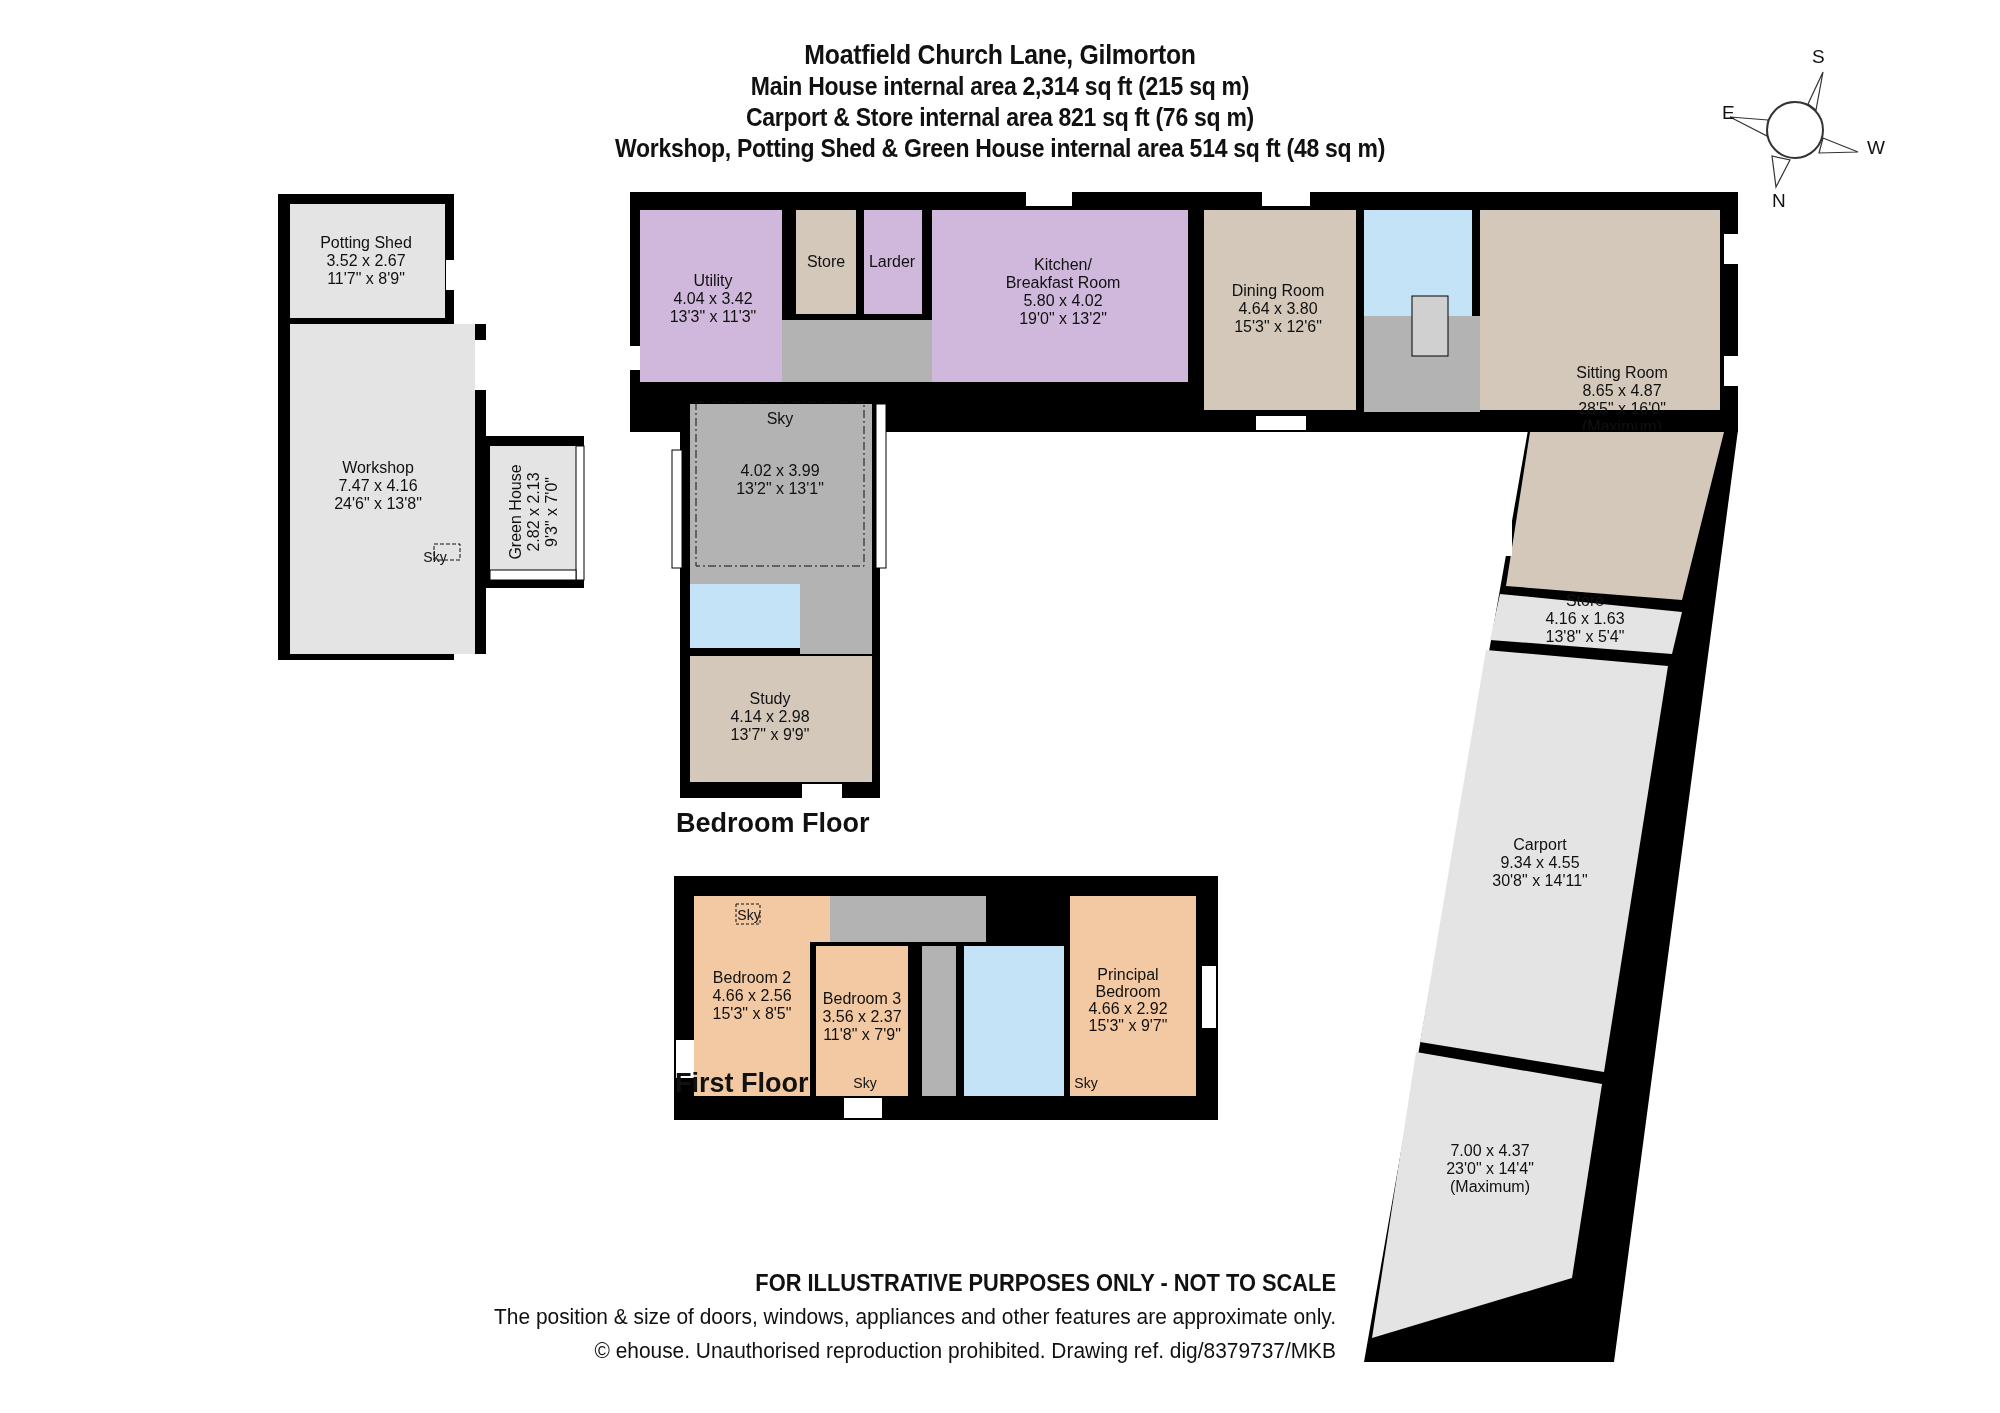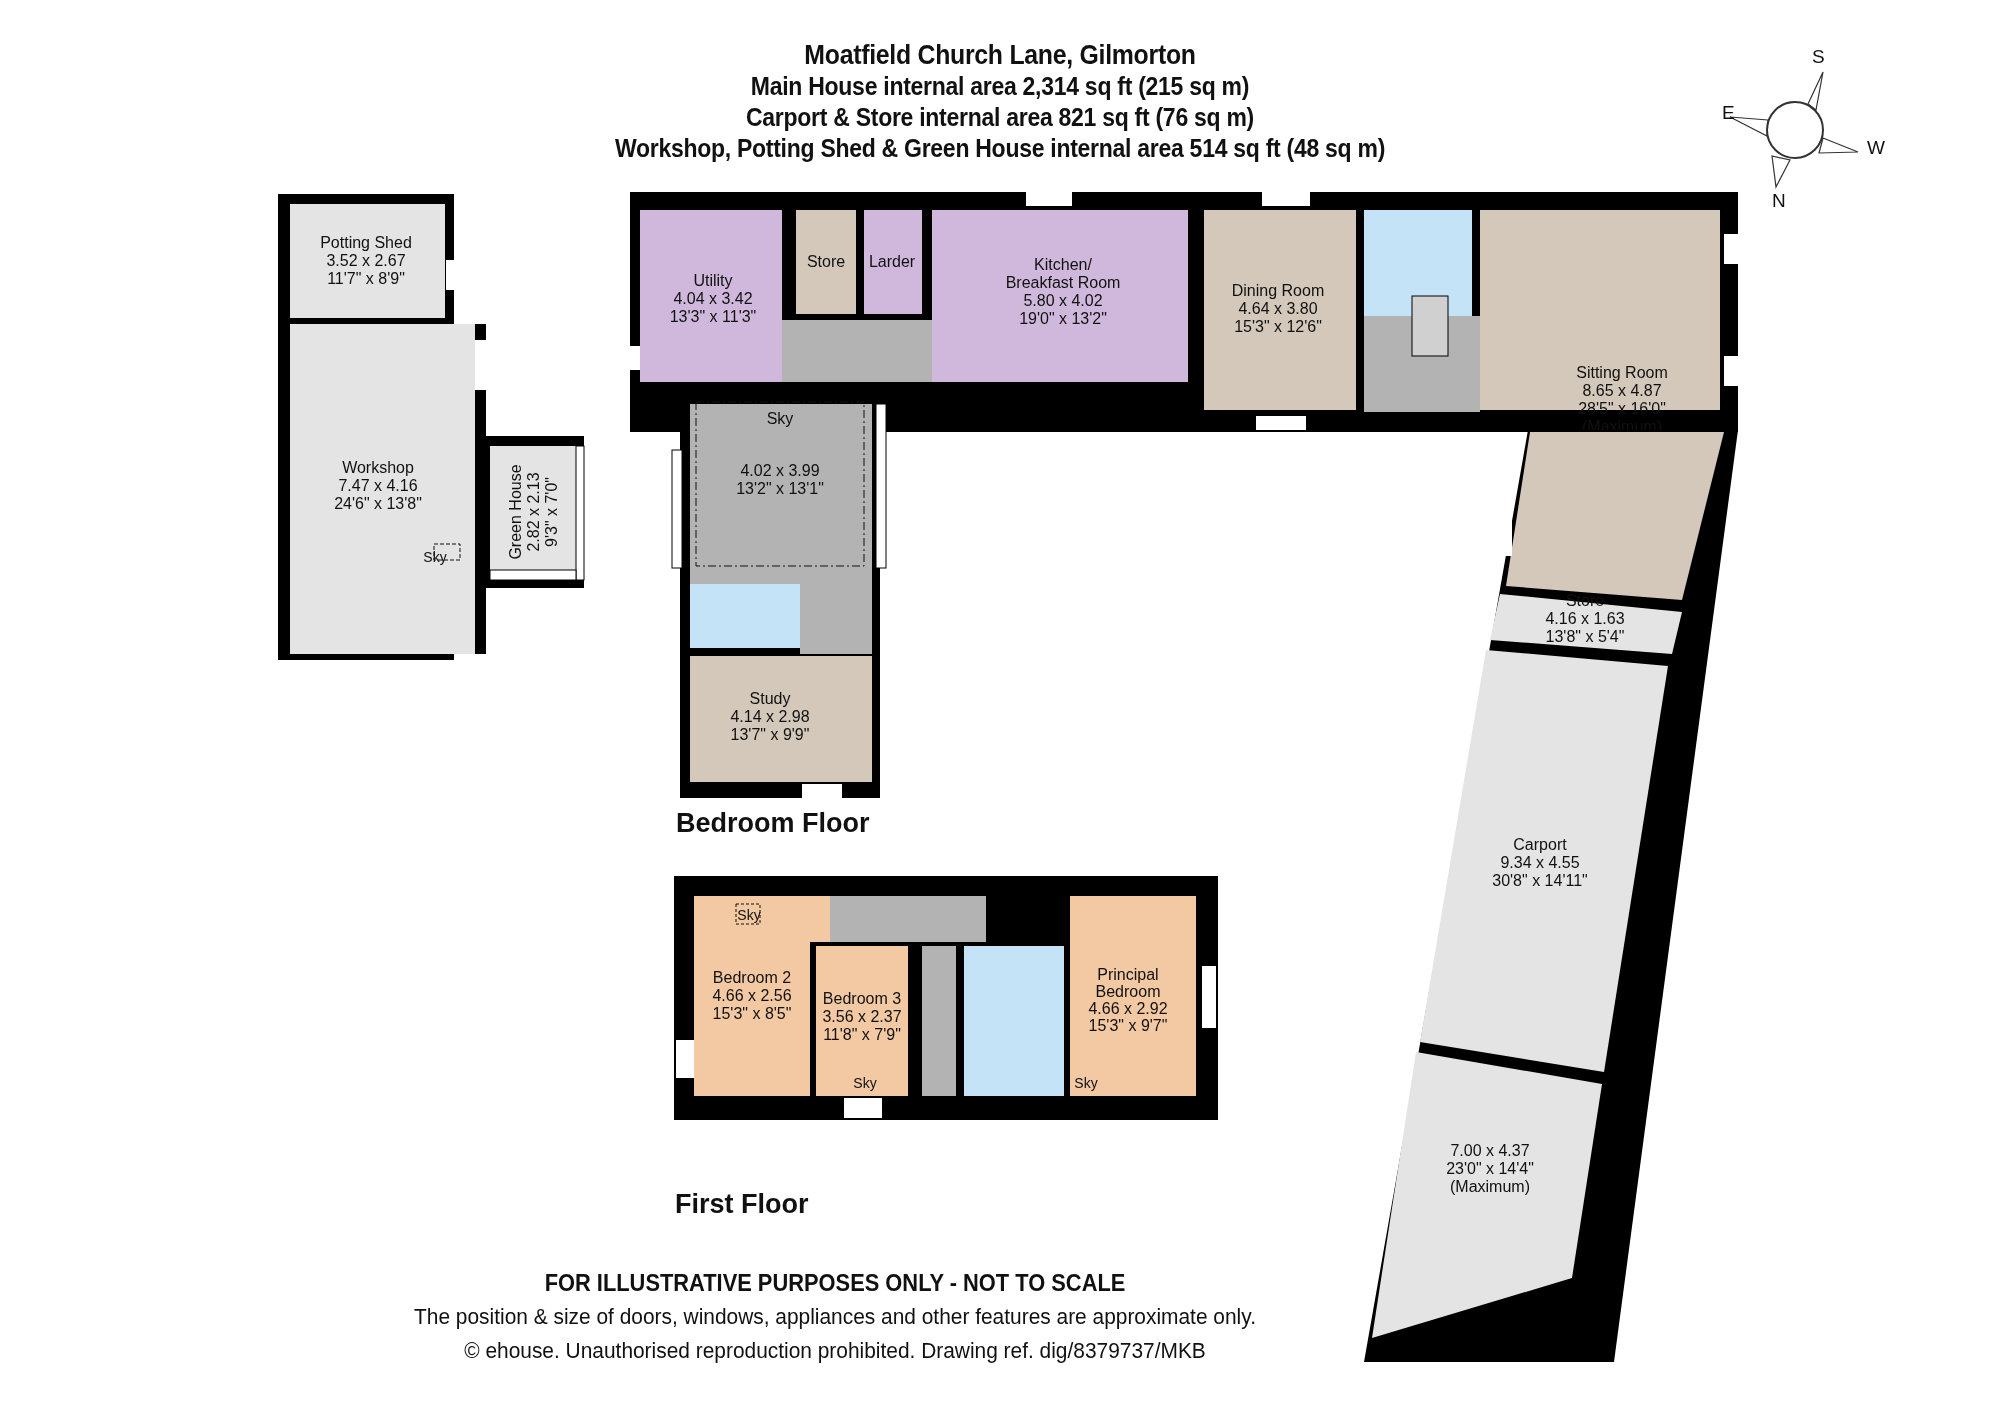--- a/index.html
+++ b/index.html
@@ -3,21 +3,21 @@
 <meta charset="utf-8">
 <style>
   html, body { margin: 0; padding: 0; background: #ffffff; }
   body { width: 2000px; height: 1413px; position: relative; overflow: hidden; font-family: "Liberation Sans", sans-serif; color: #111; }
   .header { position: absolute; left: 0; top: 40px; width: 2000px; text-align: center; }
   .header div { font-family: "Liberation Sans", sans-serif; font-weight: bold; font-size: 25px; line-height: 31px; letter-spacing: -0.3px; transform: scaleX(0.92); }
   .header .title { font-size: 27px; }
   svg.plan { position: absolute; left: 0; top: 0; }
   .room-label { font-family: "Liberation Sans", sans-serif; font-size: 16px; fill: #111; text-anchor: middle; }
   .floor-label { position: absolute; font-weight: bold; font-size: 27px; font-family: "Liberation Sans", sans-serif; }
-  .footer { position: absolute; left: 275px; top: 1266px; width: 1120px; text-align: center; }
+  .footer { position: absolute; left: 244px; top: 1266px; width: 1120px; text-align: right; }
   .footer .disclaimer { font-weight: bold; font-size: 23px; line-height: 34px; transform: scaleX(0.95); }
   .footer .line { font-size: 22px; line-height: 34px; transform: scaleX(0.95); }
   .compass-letter { position: absolute; font-size: 19px; font-family: "Liberation Sans", sans-serif; }
 </style>
 </head>
 <body>
 
 <div class="header">
   <div class="title">Moatfield Church Lane, Gilmorton</div>
   <div>Main House internal area 2,314 sq ft (215 sq m)</div>
@@ -181,19 +181,19 @@
 
     <text class="room-label" x="1128" y="980">Principal</text>
     <text class="room-label" x="1128" y="997">Bedroom</text>
     <text class="room-label" x="1128" y="1014">4.66 x 2.92</text>
     <text class="room-label" x="1128" y="1031">15'3" x 9'7"</text>
     <text class="room-label" x="1086" y="1088" style="font-size:14px">Sky</text>
   </g>
 </svg>
 
 <div class="floor-label" style="left:676px;top:808px">Bedroom Floor</div>
-<div class="floor-label" style="left:675px;top:1189px">First Floor</div>
+<div class="floor-label" style="left:675px;top:1068px">First Floor</div>
 
 <div class="footer">
   <div class="disclaimer">FOR ILLUSTRATIVE PURPOSES ONLY - NOT TO SCALE</div>
   <div class="line">The position &amp; size of doors, windows, appliances and other features are approximate only.</div>
   <div class="line">© ehouse. Unauthorised reproduction prohibited. Drawing ref. dig/8379737/MKB</div>
 </div>
 
 </body></html>

